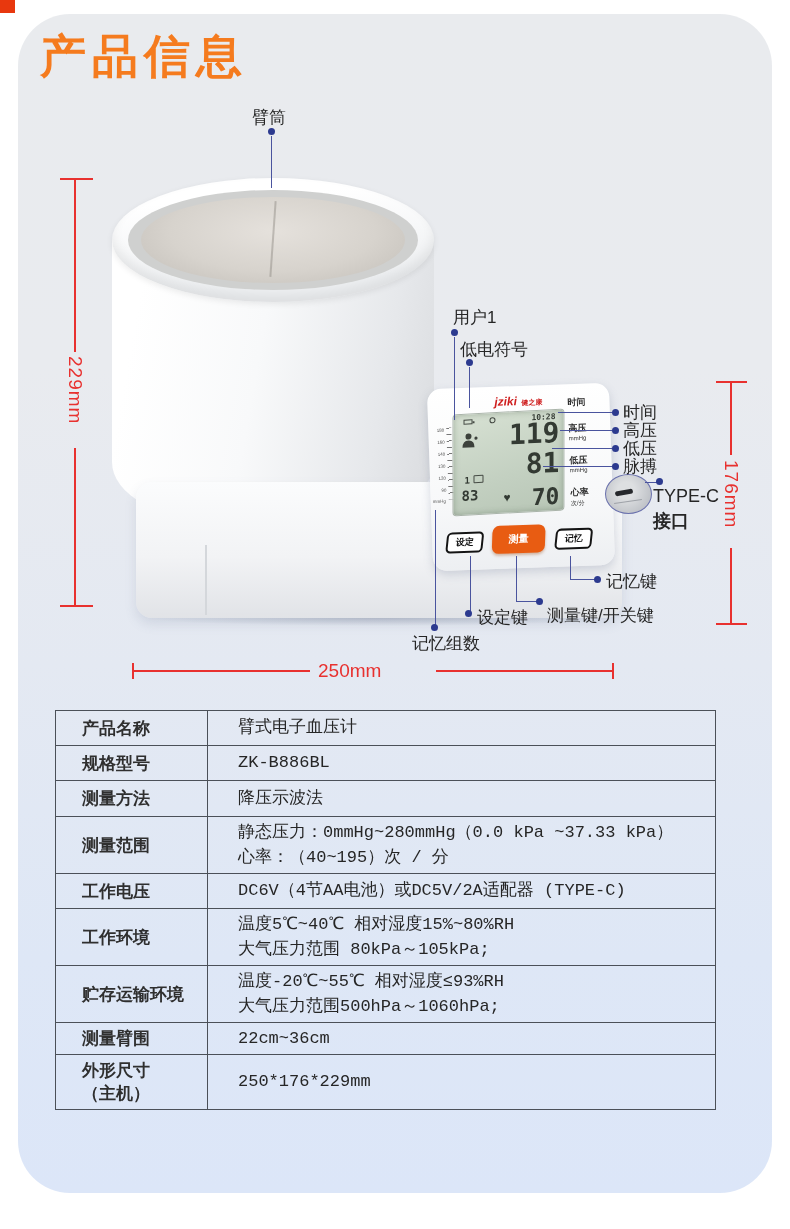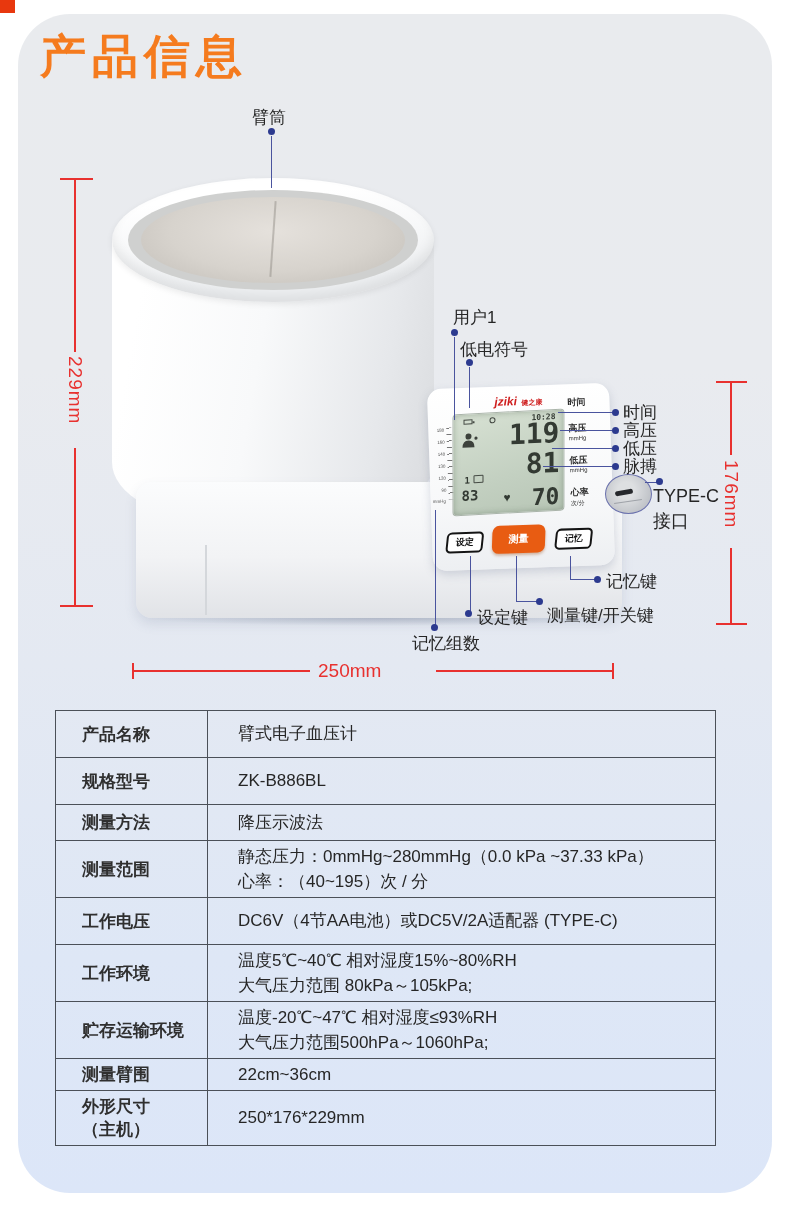--- a/index.html
+++ b/index.html
@@ -91,22 +91,22 @@
   .typec { position:absolute; left:605px; top:474px; width:47px; height:40px; border-radius:50%; z-index:20;
            background:radial-gradient(circle at 45% 40%, #dddfe1 25%, #c2c5ca 70%, #b0b4ba 100%);
            border:1px solid #6a71ad; }
   .typec-slot { position:absolute; left:9px; top:15px; width:18px; height:5px; background:#26282c; border-radius:2.5px; transform:rotate(-10deg); }
   .typec-line { position:absolute; left:8px; top:26px; width:28px; height:1px; background:#9ea2a8; transform:rotate(-8deg); }
 
   
   .spec { position:absolute; left:55px; top:710px; width:661px; border-collapse:collapse; table-layout:fixed; z-index:25; }
   .spec td { border:1px solid #4b5058; vertical-align:middle; }
   .spec .k { width:152px; font-weight:bold; font-size:17px; color:#2f2f2f; padding-left:26px; }
-  .spec .v { font-size:17px; color:#262626; padding-left:30px; line-height:1.5; }
-  .r35 { height:47px; } .r36 { height:36px; } .r57 { height:57px; } .r32 { height:32px; } .r55 { height:55px; }
+  .spec .v { font-size:17px; color:#262626; padding-left:30px; line-height:1.5;font-family:Liberation Mono, monospace; }
+  .r35 { height:35px; } .r36 { height:36px; } .r57 { height:57px; } .r32 { height:32px; } .r55 { height:55px; }
 </style>
 </head>
 <body>
 
 <div class="page">
   <div class="card"></div>
   <div class="corner-square"></div>
   <div class="title">产品信息</div>
 
   <div>
@@ -207,21 +207,21 @@
     <div class="adot" style="left:612px; top:445px;"></div>
     <div class="albl" style="left:623px; top:437px;">低压</div>
 
     <div class="aline" style="left:543px; top:466px; width:69px; height:1px;"></div>
     <div class="adot" style="left:612px; top:463px;"></div>
     <div class="albl" style="left:623px; top:455px;">脉搏</div>
 
     <div class="aline" style="left:645px; top:482px; width:12px; height:1px;"></div>
     <div class="adot" style="left:656px; top:478px;"></div>
     <div class="albl" style="left:653px; top:486px; font-size:18px;">TYPE-C</div>
-    <div class="albl" style="left:653px; top:509px; font-size:18px;">接口</div>
+    <div class="albl" style="left:653px; top:509px; font-size:18px;font-weight:bold;">接口</div>
 
     <div class="aline" style="left:570px; top:556px; width:1px; height:24px;"></div>
     <div class="aline" style="left:570px; top:579px; width:26px; height:1px;"></div>
     <div class="adot" style="left:594px; top:576px;"></div>
     <div class="albl" style="left:606px; top:570px;">记忆键</div>
 
     <div class="aline" style="left:516px; top:556px; width:1px; height:46px;"></div>
     <div class="aline" style="left:516px; top:601px; width:22px; height:1px;"></div>
     <div class="adot" style="left:536px; top:598px;"></div>
     <div class="albl" style="left:547px; top:592px;margin-top:12px;">测量键/开关键</div>
@@ -281,21 +281,21 @@
     <tr class="r57">
       <td class="k">工作环境</td>
       <td class="v">
         <div>温度5℃~40℃  相对湿度15%~80%RH</div>
         <div>大气压力范围 80kPa～105kPa;</div>
       </td>
     </tr>
     <tr class="r57">
       <td class="k">贮存运输环境</td>
       <td class="v">
-        <div>温度-20℃~47℃  相对湿度≤93%RH</div>
+        <div>温度-20℃~55℃  相对湿度≤93%RH</div>
         <div>大气压力范围500hPa～1060hPa;</div>
       </td>
     </tr>
     <tr class="r32">
       <td class="k">测量臂围</td>
       <td class="v">22cm~36cm</td>
     </tr>
     <tr class="r55">
       <td class="k">
         <div>外形尺寸</div>

